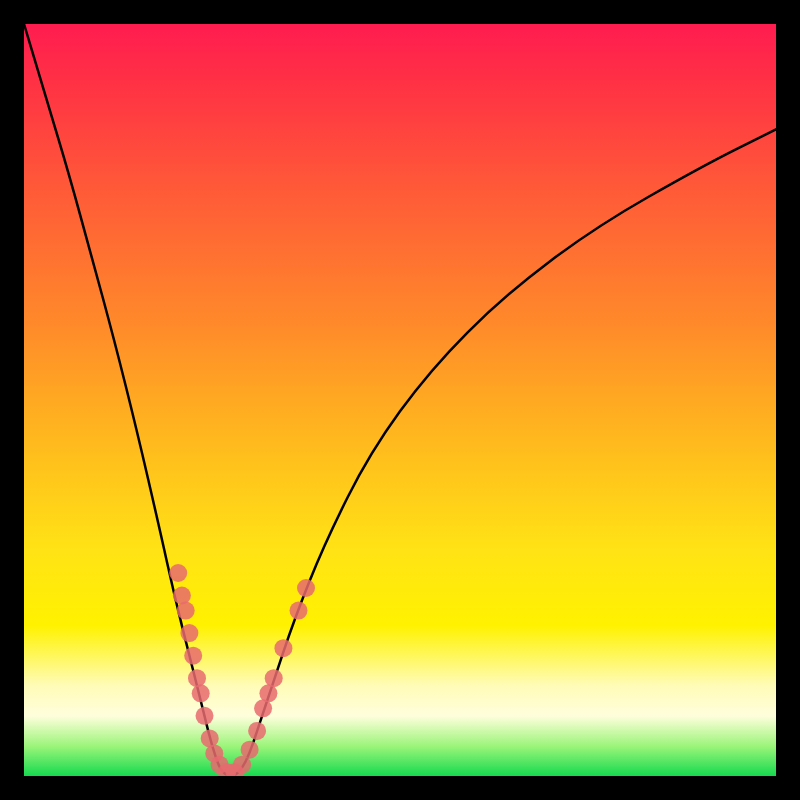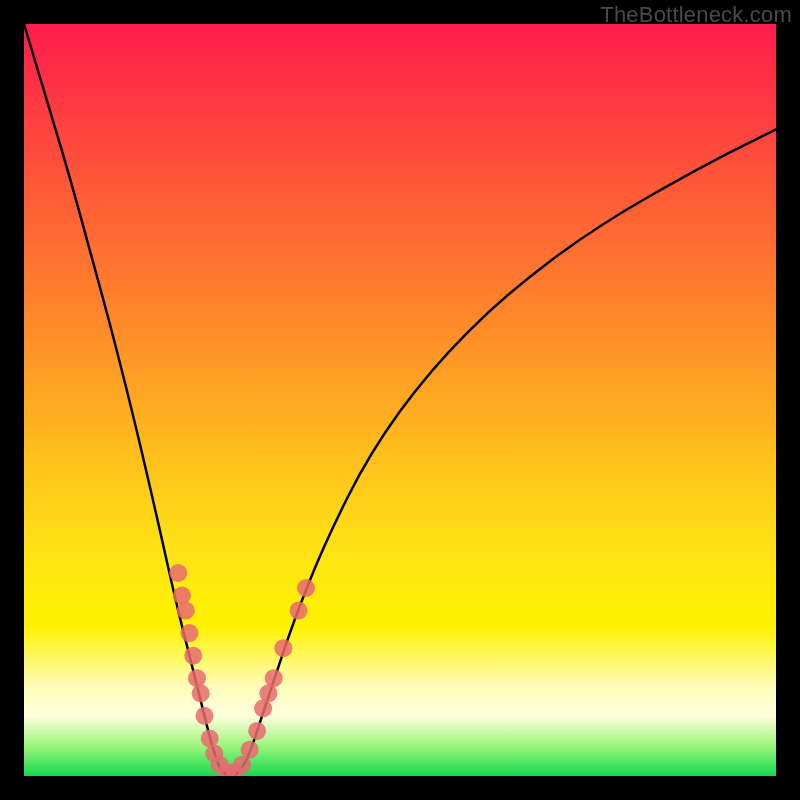--- a/index.html
+++ b/index.html
@@ -84,14 +84,13 @@
           <circle cx="233.1" cy="706.9" r="9" fill="#e76a6e" fill-opacity="0.85"></circle>
           <circle cx="239.1" cy="684.3" r="9" fill="#e76a6e" fill-opacity="0.85"></circle>
           <circle cx="244.4" cy="669.3" r="9" fill="#e76a6e" fill-opacity="0.85"></circle>
           <circle cx="249.7" cy="654.2" r="9" fill="#e76a6e" fill-opacity="0.85"></circle>
           <circle cx="259.4" cy="624.2" r="9" fill="#e76a6e" fill-opacity="0.85"></circle>
           <circle cx="274.5" cy="586.6" r="9" fill="#e76a6e" fill-opacity="0.85"></circle>
           <circle cx="282.0" cy="564.0" r="9" fill="#e76a6e" fill-opacity="0.85"></circle>
         </g>
     </svg>
   </div>
-  <div class="watermark">TheBottleneck.com</div>
 </div>
 
 </body></html>

